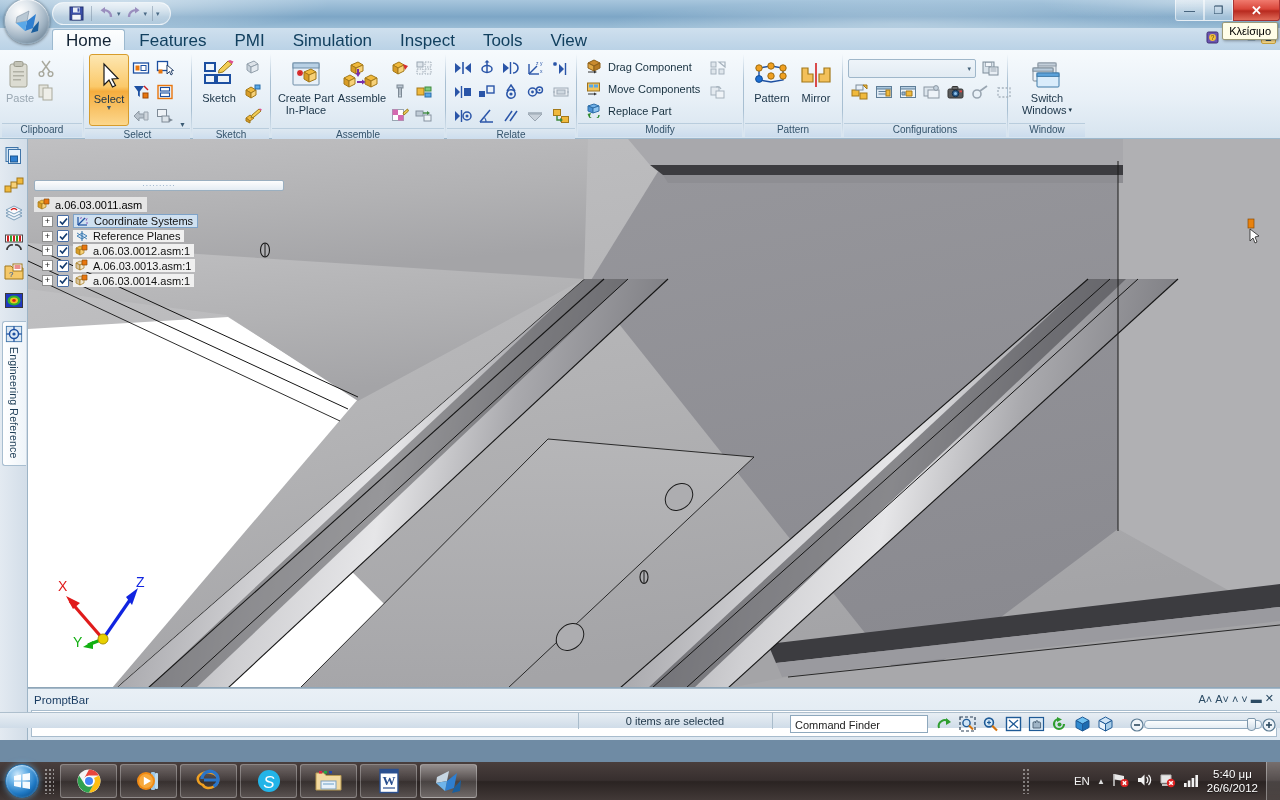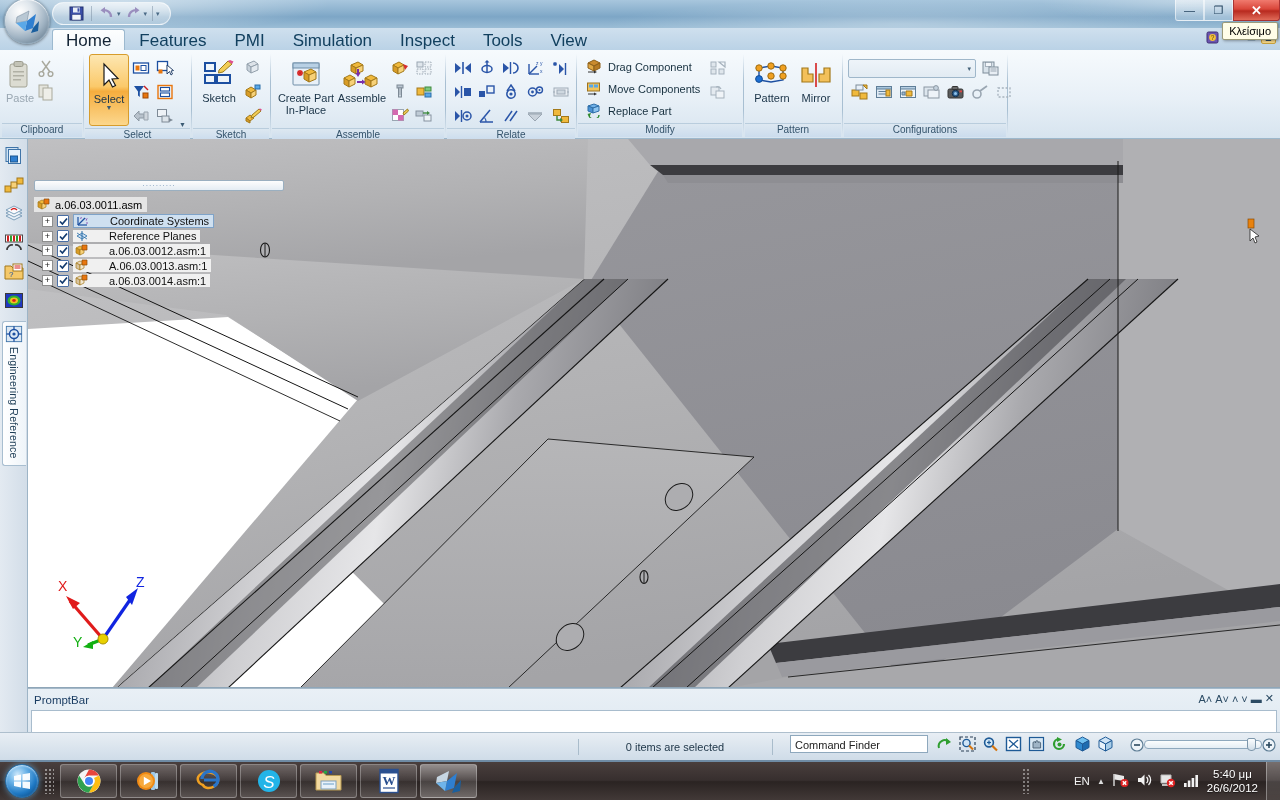--- a/index.html
+++ b/index.html
@@ -166,39 +166,39 @@
   }
   .tree-row { display:flex; align-items:center; gap:4px; margin-top:2px; padding-left: 8px; }
   .expander {
     width:11px; height:11px; border:1px solid #8e8e8e; background:#fff;
     display:flex; align-items:center; justify-content:center; font-size:9px; line-height:9px; color:#222;
   }
   .tchk {
     width:12px; height:12px; border:1px solid #4a6fa5; background:#fff; border-radius:1px;
     display:flex; align-items:center; justify-content:center;
   }
-  .tlabel { background:#f0f0f0; padding: 0 4px 0 2px; font-size: 11px; color:#101010; display:flex; align-items:center; gap:20px; }
+  .tlabel { background:#f0f0f0; padding: 0 4px 0 2px; font-size: 11px; color:#101010; display:flex; align-items:center; gap:4px; }
   .tlabel.selected { background:#cfe0f0; border:1px solid #7fa3c8; }
 
   
   .promptzone {
     position: absolute; left: 28px; top: 688px; width: 1252px; height: 52px;
     background: linear-gradient(180deg,#e9f0f6,#dde7f0); border-top:1px solid #a5b9c9;
   }
   .prompt-label { position:absolute; left:6px; top:5px; font-size:11.5px; color:#1b3d63; }
   .prompt-tools { position:absolute; right:6px; top:3px; display:flex; gap:3px; align-items:center; color:#2b4a63; font-size:11px; }
   .prompt-input {
     position:absolute; left:3px; top:21px; width:1246px; height:27px;
     background:#fff; border:1px solid #a8bccd;
   }
   .dockstrip-foot { position:absolute; left:0; top:688px; width:28px; height:52px; background: linear-gradient(90deg,#e3eaf1,#d2dde8); border-right:1px solid #9db4c6;}
 
   
   .statusbar {
-    position: absolute; left: 0; top: 732px; width: 1280px; height: 28px;
+    position: absolute; left: 0; top: 712px; width: 1280px; height: 16px;
     background: linear-gradient(180deg,#e8eef4,#cfdce8);
     border-top: 1px solid #aebfcd; display:flex; align-items:center;
   }
   .sb-sel { position:absolute; left:580px; width:190px; text-align:center; font-size:11px; color:#21384a; }
   .sb-divider { position:absolute; width:1px; height:16px; background:#a9bccb; }
   .cmdfinder {
     position:absolute; left:790px; top:2px; width:138px; height:18px; background:#fff;
     border:1px solid #8ea8bd; font-size:11px; color:#222; padding:1px 4px; line-height:16px;
   }
   .sb-icons { position:absolute; left:934px; top:1px; display:flex; gap:3px; align-items:center; }
@@ -846,20 +846,42 @@
             <svg width="18" height="17" viewBox="0 0 18 17">
               <rect x="3" y="4" width="12" height="9" fill="none" stroke="#a6b2bd" stroke-width="1.3" stroke-dasharray="2 1.8"></rect>
             </svg>
           </div>
         </div>
       </div>
       <div class="rgroup-label">Configurations</div>
     </div>
     <div class="rsep"></div>
 
+    <div class="rgroup" style="width:76px">
+      <div class="rgroup-body" style="justify-content:center">
+        <div class="bigbtn" style="width:70px">
+          <span class="ic">
+            <svg width="40" height="30" viewBox="0 0 40 30">
+              <rect x="11" y="3" width="18" height="11" rx="1" fill="#e2e8ee" stroke="#8a97a4"></rect>
+              <rect x="11" y="3" width="18" height="3" fill="#c3cfda" stroke="#8a97a4"></rect>
+              <rect x="6" y="8" width="20" height="13" rx="1" fill="#eef3f8" stroke="#7e8d9a"></rect>
+              <rect x="6" y="8" width="20" height="3.2" fill="#b9cbdb" stroke="#7e8d9a"></rect>
+              <rect x="10" y="13" width="22" height="14" rx="1" fill="#d9ecfb" stroke="#3f7aa8"></rect>
+              <rect x="10" y="13" width="22" height="3.4" fill="#5ca3dc" stroke="#3f7aa8"></rect>
+            </svg>
+          </span>
+          <span>Switch</span>
+          <span style="display:flex;align-items:center;gap:2px">
+            <span>Windows </span>
+            <span style="font-size:7px">▾</span>
+          </span>
+        </div>
+      </div>
+      <div class="rgroup-label">Window</div>
+    </div>
   </div>
 
   <div class="dockstrip">
     <div class="dockbtn">
       <svg width="20" height="20" viewBox="0 0 20 20">
         <rect x="2" y="1.5" width="12" height="14" fill="#cfe2f2" stroke="#3f74a8"></rect>
         <rect x="4.5" y="3.5" width="12" height="14" fill="#e8f2fb" stroke="#3f74a8"></rect>
         <rect x="6.5" y="10" width="7" height="6" fill="#2f7fd0" stroke="#1d5893"></rect>
       </svg>
     </div>

